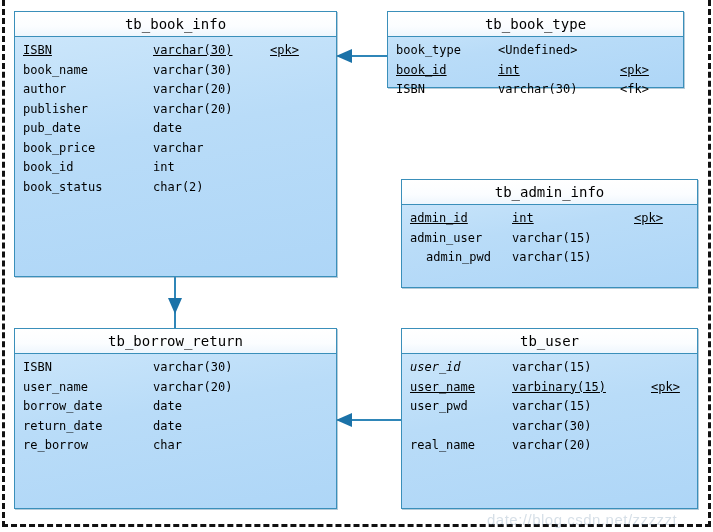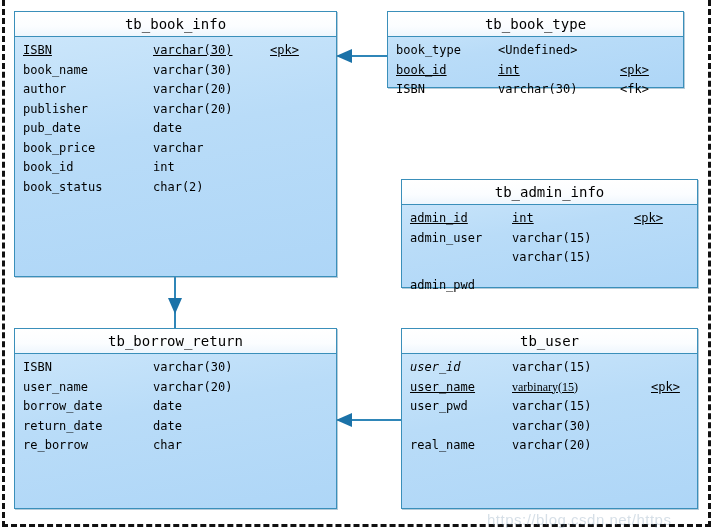--- a/index.html
+++ b/index.html
@@ -196,21 +196,21 @@
         <span class="attr-name u" style="left:8px;">admin_id</span>
         <span class="attr-type u" style="left:110px;">int</span>
         <span class="attr-key u" style="left:232px;">&lt;pk&gt;</span>
       </div>
       <div class="attr-row">
         <span class="attr-name" style="left:8px;">admin_user</span>
         <span class="attr-type" style="left:110px;">varchar(15)</span>
         <span class="attr-key" style="left:232px;"></span>
       </div>
       <div class="attr-row">
-        <span class="attr-name" style="left:8px;margin-top:28px;">admin_pwd</span>
+        <span class="attr-name" style="left:24px;">admin_pwd</span>
         <span class="attr-type" style="left:110px;">varchar(15)</span>
         <span class="attr-key" style="left:232px;"></span>
       </div>
     </div>
   </div>
 
   <div class="entity" style="left:14px; top:328px; width:323px; height:181px;">
     <div class="entity-header">tb_borrow_return</div>
     <div class="entity-body">
       <div class="attr-row">
@@ -244,35 +244,35 @@
   <div class="entity" style="left:401px; top:328px; width:297px; height:181px;">
     <div class="entity-header">tb_user</div>
     <div class="entity-body">
       <div class="attr-row">
         <span class="attr-name" style="left:8px;font-style:italic;">user_id</span>
         <span class="attr-type" style="left:110px;">varchar(15)</span>
         <span class="attr-key" style="left:249px;"></span>
       </div>
       <div class="attr-row">
         <span class="attr-name u" style="left:8px;">user_name</span>
-        <span class="attr-type u" style="left:110px;font-family:Liberation Serif, serif;">varbinary(15)</span>
+        <span class="attr-type u" style="left:110px;">varbinary(15)</span>
         <span class="attr-key u" style="left:249px;">&lt;pk&gt;</span>
       </div>
       <div class="attr-row">
         <span class="attr-name" style="left:8px;">user_pwd</span>
         <span class="attr-type" style="left:110px;">varchar(15)</span>
         <span class="attr-key" style="left:249px;"></span>
       </div>
       <div class="attr-row">
         <span class="attr-type" style="left:110px;">varchar(30)</span>
         <span class="attr-key" style="left:249px;"></span>
       </div>
       <div class="attr-row">
         <span class="attr-name" style="left:8px;">real_name</span>
         <span class="attr-type" style="left:110px;">varchar(20)</span>
         <span class="attr-key" style="left:249px;"></span>
       </div>
     </div>
   </div>
 
-  <div class="watermark" style="left:487px; top:511px;">https://blog.csdn.net/https</div>
+  <div class="watermark" style="left:487px; top:511px;">date://blog.csdn.net/zzzzzt</div>
 
 </div>
 
 </body></html>

